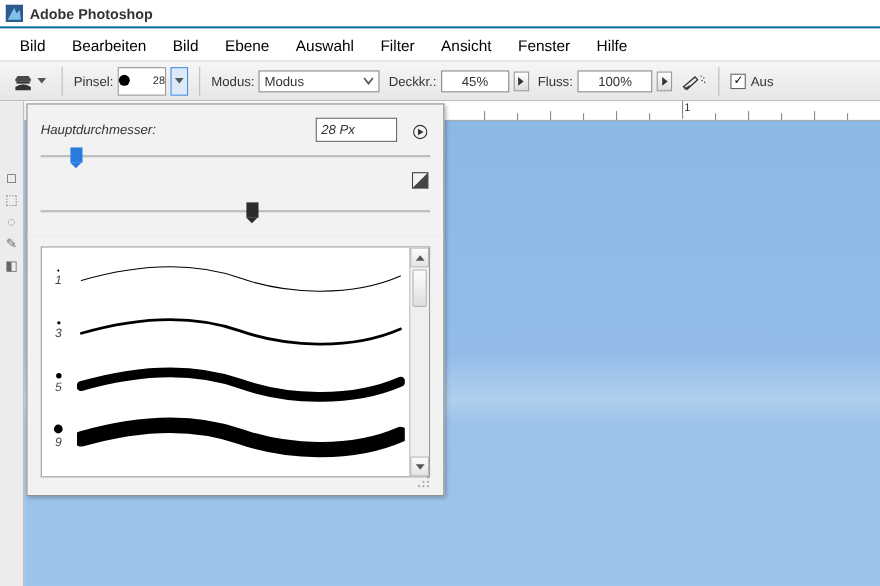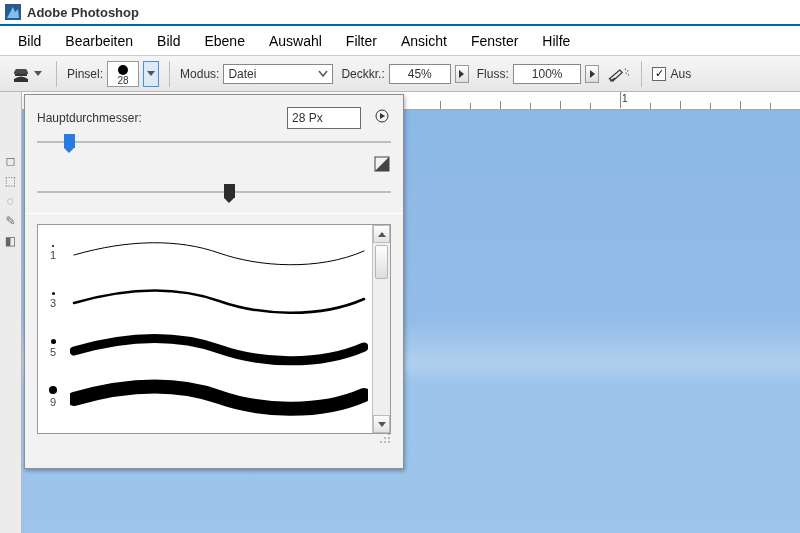--- a/index.html
+++ b/index.html
@@ -12,21 +12,21 @@
 
   
   .menubar { height: 30px; background: #fff; display: flex; align-items: center; padding: 0 6px; gap: 0; border-bottom: 1px solid #ccc; }
   .menubar .menuitem { font-size: 14px; padding: 4px 12px; color: #000; cursor: default; }
 
   
   .optionsbar { height: 36px; background: linear-gradient(#f6f6f6,#e6e6e6); display: flex; align-items: center; padding: 0 6px; gap: 8px; border-bottom: 1px solid #b7b7b7; font-size: 12px; color: #333; position: relative; }
   .optionsbar .sep { width:1px; height:26px; background:#bcbcbc; margin:0 2px; }
   .toolbtn { display:flex; align-items:center; gap:2px; padding:2px 4px; }
   .clone-icon { width:22px; height:22px; }
-  .brush-preview { width:32px; height:26px; display:flex; flex-direction:column; align-items:center; justify-content:flex-end; border:1px solid #999; background:#fff; font-size:10px; line-height:1; }
+  .brush-preview { width:44px; height:26px; display:flex; flex-direction:row; align-items:center; justify-content:space-between; border:1px solid #999; background:#fff; font-size:10px; line-height:1; }
   .brush-preview .dot { width:10px; height:10px; border-radius:50%; background:#000; margin-bottom:1px; }
   .brush-dd { width:16px; height:26px; border:1px solid #4a90e2; background:#dce9f7; display:flex; align-items:center; justify-content:center; }
   .tri-down { width:0; height:0; border-left:4px solid transparent; border-right:4px solid transparent; border-top:5px solid #555; }
   .label { font-size:12px; color:#333; }
   .select { height:20px; border:1px solid #888; background:#fff; display:flex; align-items:center; justify-content:space-between; padding:0 4px; font-size:12px; }
   .numbox { height:20px; border:1px solid #888; background:#fff; display:flex; align-items:center; justify-content:center; padding:0 18px; font-size:12px; min-width:36px; }
   .play-r { width:14px; height:18px; border:1px solid #999; background:linear-gradient(#fff,#ddd); display:flex; align-items:center; justify-content:center; }
   .play-r .rt { width:0;height:0;border-top:4px solid transparent;border-bottom:4px solid transparent;border-left:5px solid #333; }
   .airbrush-icon { width:24px;height:18px; }
   .chk { width:14px;height:14px; border:1px solid #666; background:#fff; display:flex; align-items:center; justify-content:center; font-size:11px; line-height:1; color:#000;}
@@ -37,21 +37,21 @@
   .ruler-h { position:absolute; top:0; left:0; right:0; height:18px; background:#fff; border-bottom:1px solid #aaa; }
   .ruler-tick { position:absolute; top:0; bottom:0; width:1px; background:#888; }
   .ruler-lbl { position:absolute; top:1px; font-size:10px; color:#333; }
   .canvas-img { position:absolute; top:18px; left:0; right:0; bottom:0; background: linear-gradient(to bottom, #8cb8e6 0%, #93bde8 50%, #b0cfee 60%, #9cc3ea 65%, #9dc5eb 100%); }
 
   
   .leftstrip { position:absolute; top:92px; left:0; width:22px; bottom:0; background:#ececec; border-right:1px solid #bbb; display:flex; flex-direction:column; gap:2px; padding-top:60px; align-items:center; }
   .leftstrip .toolslot { width:18px; height:18px; display:flex; align-items:center; justify-content:center; color:#666; font-size:12px;}
 
   
-  .flyout { position:absolute; top:94px; left:24px; width:380px; background:#f2f2f2; border:1px solid #8f8f8f; box-shadow:1px 2px 4px rgba(0,0,0,.3); padding:12px 12px 24px 12px; font-size:12px; color:#333; }
+  .flyout { position:absolute; top:94px; left:24px; width:380px; background:#f2f2f2; border:1px solid #8f8f8f; box-shadow:1px 2px 4px rgba(0,0,0,.3); padding:12px 12px 6px 12px; font-size:12px; color:#333;font-style:italic; }
   .flyout .row { display:flex; align-items:center; justify-content:space-between; margin-bottom:6px; }
   .flyout .row .lbl { }
   .valbox { width:74px; height:22px; border:1px solid #6a6a6a; background:#fff; display:flex; align-items:center; padding:0 4px; }
   .valbox.sel { border:1px solid #2a6bd1; outline:1px solid #2a6bd1; }
   .valbox.sel .seltxt { background:#2a6bd1; color:#fff; padding:0 1px; }
   .iconbtn { width:18px;height:18px; display:flex; align-items:center; justify-content:center; cursor:default; }
   .slider { position:relative; height:14px; margin:2px 0 14px 0; }
   .slider .track { position:absolute; left:0; right:0; top:6px; height:2px; background:#bdbdbd; }
   .slider .thumb { position:absolute; top:-1px; width:11px; height:14px; background:#2a7be0; }
   .slider .thumb.dark { background:#2d2d2d; }
@@ -122,21 +122,21 @@
     </div>
     <div class="brush-dd">
       <span class="tri-down"></span>
     </div>
   </div>
   <div class="sep"></div>
 
   <div class="grp">
     <span class="label">Modus:</span>
     <div class="select" style="width:110px">
-      <span>Datei</span>
+      <span>Modus</span>
       <svg width="10" height="8">
           <path d="M1 1 L5 6 L9 1" stroke="#555" fill="none" stroke-width="1.5"></path>
         </svg>
     </div>
   </div>
 
   <div class="grp">
     <span class="label">Deckkr.:</span>
     <div class="numbox">
         <span>45%</span>
@@ -198,21 +198,21 @@
   <div class="toolslot">⬚</div>
   <div class="toolslot">◌</div>
   <div class="toolslot">✎</div>
   <div class="toolslot">◧</div>
 </div>
 
 <div class="flyout">
 
   <div class="row">
     <span class="lbl">Hauptdurchmesser:</span>
-    <div style="display:flex; align-items:flex-start; gap:12px;margin-left:16px;">
+    <div style="display:flex; align-items:flex-end; gap:12px;margin-left:16px;">
       <div class="valbox">
         <span>28 Px</span>
       </div>
       <div class="iconbtn">
         <svg width="14" height="14" viewBox="0 0 14 14">
             <circle cx="7" cy="7" r="6" fill="none" stroke="#333"></circle>
             <path d="M5 4 L10 7 L5 10 Z" fill="#333"></path>
           </svg>
       </div>
     </div>

